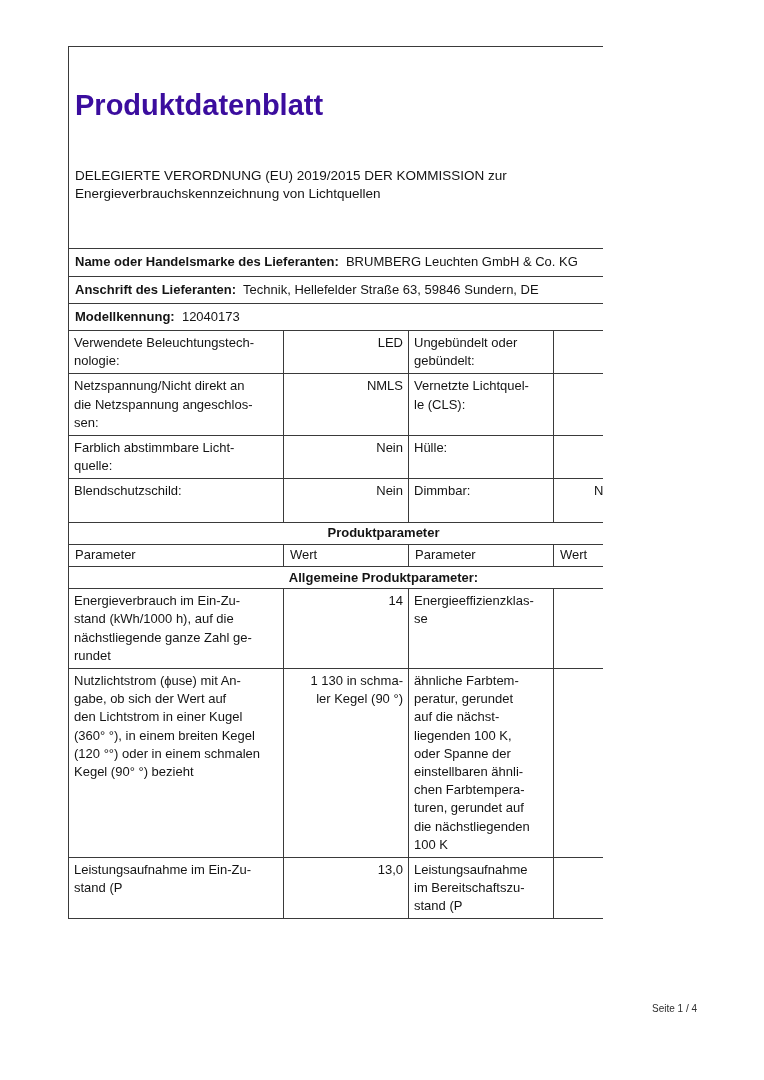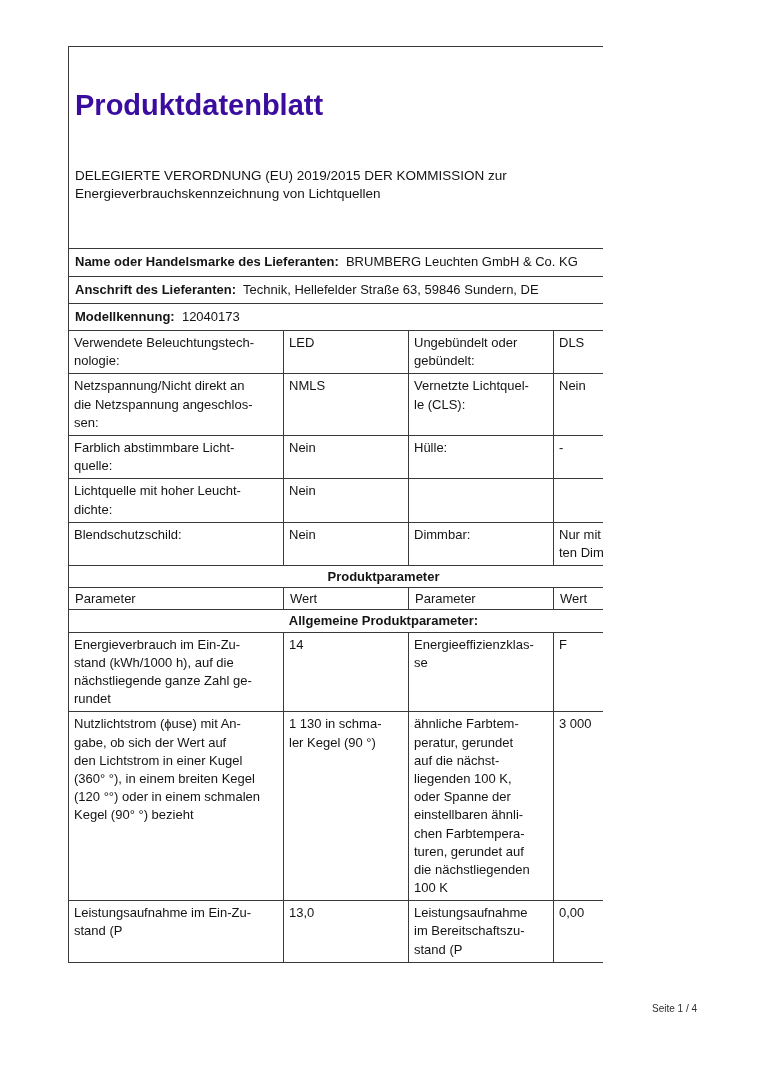--- a/index.html
+++ b/index.html
@@ -43,21 +43,21 @@
     font-size: 29px;
     line-height: 1.1;
     font-weight: bold;
     color: var(--accent, #3b0d9e);
     letter-spacing: 0;
   }
   .regulation { font-size: 13.5px; line-height: 1.35; }
   td.kv { padding: 4px 6px; }
   td.bold { font-weight: bold; }
   td.center { text-align: center; }
-  td.val { text-align: left; }
+  td.val { text-align: right; }
   td.band { padding: 1.5px 6px; }
   b { font-weight: bold; }
   .page-footer {
     position: absolute;
     top: 1003px;
     right: 67px;
     font-size: 10px;
     color: #2e2e2e;
   }
 </style>
@@ -106,27 +106,20 @@
         <td>Vernetzte Lichtquel-
 le (CLS):</td>
         <td class="val">Nein</td>
       </tr>
       <tr>
         <td>Farblich abstimmbare Licht-
 quelle:</td>
         <td class="val">Nein</td>
         <td>Hülle:</td>
         <td class="val">-</td>
-      </tr>
-      <tr>
-        <td>Lichtquelle mit hoher Leucht-
-dichte:</td>
-        <td class="val">Nein</td>
-        <td></td>
-        <td class="val"></td>
       </tr>
       <tr>
         <td>Blendschutzschild:</td>
         <td class="val">Nein</td>
         <td>Dimmbar:</td>
         <td class="val">Nur mit bestimm-
 ten Dimmern</td>
       </tr>
 
       <tr>

